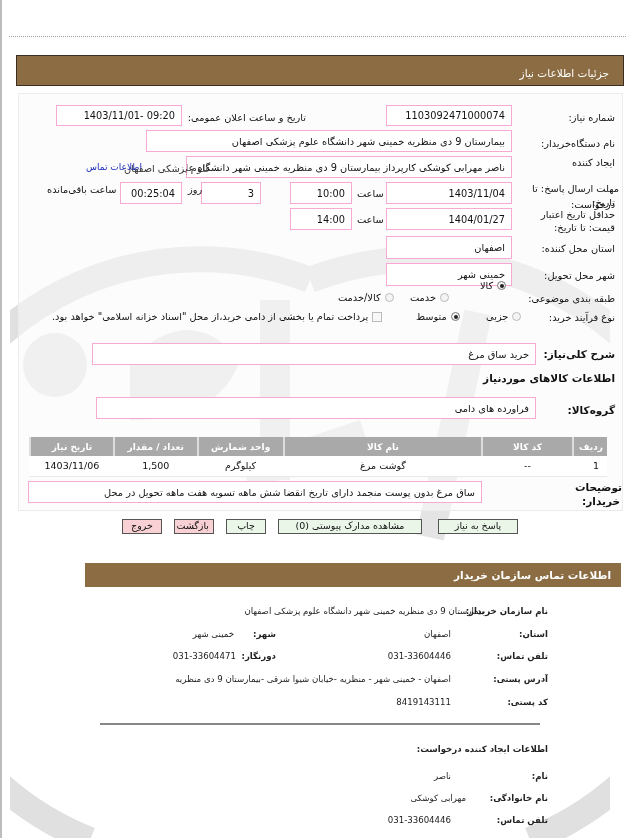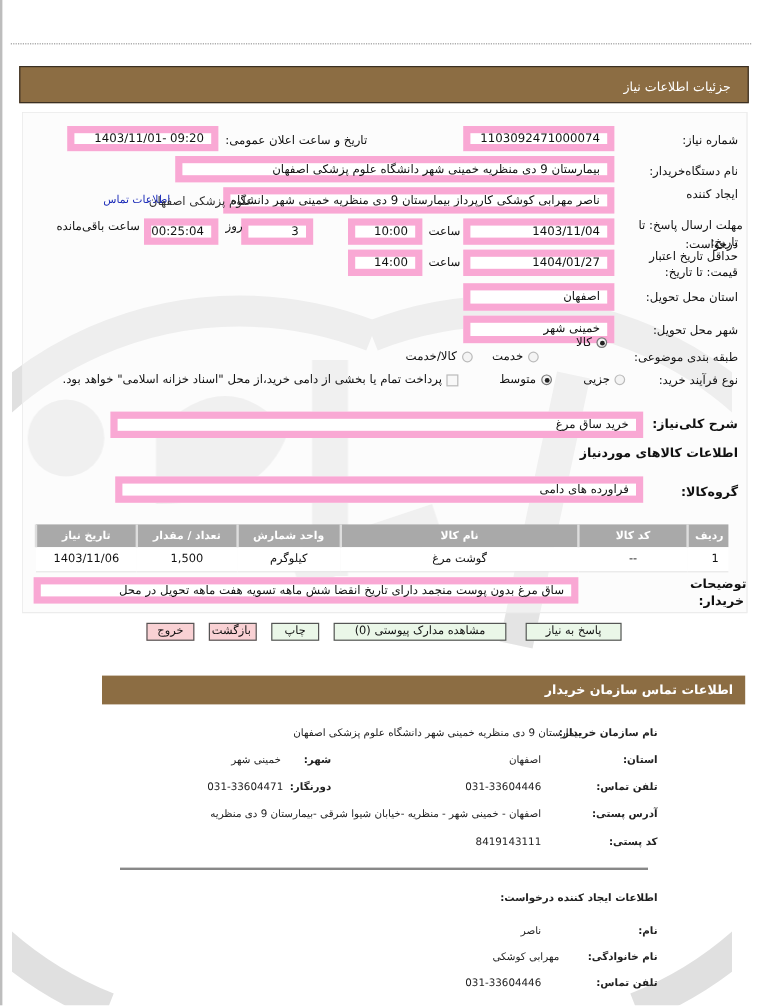--- a/index.html
+++ b/index.html
@@ -16,21 +16,21 @@
   .watermark { position: absolute; left: 10px; top: 240px; width: 600px; height: 598px; pointer-events: none; }
   .hdr-bar {
     position: absolute; background: #8c6d43; color: #fff; direction: rtl;
     border: 1px solid #3a2f22; font-size: 10.5px;
   }
   .hdr1 { left: 16px; top: 55px; width: 608px; height: 31px; padding: 11px 14px 0 0; }
   .hdr2 { left: 85px; top: 563px; width: 536px; height: 24px; padding: 6px 10px 0 0; border: none; font-weight: bold; }
   .panel { position: absolute; left: 18px; top: 93px; width: 605px; height: 418px; background: rgba(250,250,250,0.55); border: 1px solid #ececec; }
   .lbl { position: absolute; direction: rtl; text-align: right; font-size: 9.8px; color: #111; white-space: nowrap; }
   .box {
-    position: absolute; border: 6px solid #f9a8d4; background: #fff; direction: rtl;
+    position: absolute; border: 1px solid #f9a8d4; background: #fff; direction: rtl;
     font-size: 9.8px; padding: 0 6px; display: flex; align-items: center; white-space: nowrap; overflow: visible;
   }
   .box.ltr { direction: ltr; justify-content: flex-end; }
   .radio { display: inline-block; width: 9px; height: 9px; border-radius: 50%; border: 1px solid #bbb; background: #f4f4f4; vertical-align: middle; position: relative; }
   .radio.on::after { content: ""; position: absolute; left: 2px; top: 2px; width: 4px; height: 4px; border-radius: 50%; background: #222; }
   .radio.on { border-color: #777; }
   .chk { display: inline-block; width: 10px; height: 10px; border: 1px solid #bbb; background: #f8f8f8; vertical-align: middle; }
   .opt { position: absolute; direction: rtl; font-size: 9.8px; white-space: nowrap; display: flex; align-items: center; gap: 4px; }
   .bold { font-weight: bold; font-size: 10.5px; }
   table.items { position: absolute; left: 29px; top: 437px; width: 578px; border-collapse: collapse; direction: rtl; font-size: 9.5px; }
@@ -113,21 +113,21 @@
 <div class="lbl" style="right:19px; top:209px;">حداقل تاریخ اعتبار</div>
 <div class="lbl" style="right:19px; top:222px;">قیمت: تا تاریخ:</div>
 <div class="box ltr" style="left:386px; top:208px; width:126px; height:22px;">
     <span>1404/01/27</span>
   </div>
 <div class="lbl" style="left:357px; top:214px;">ساعت</div>
 <div class="box ltr" style="left:290px; top:208px; width:62px; height:22px;">
     <span>14:00</span>
   </div>
 
-<div class="lbl" style="right:19px; top:243px;">استان محل تحویل:</div>
+<div class="lbl" style="right:19px; top:243px;">استان محل کننده:</div>
 <div class="box" style="left:386px; top:236px; width:126px; height:23px;">
     <span>اصفهان</span>
   </div>
 <div class="lbl" style="right:19px; top:270px;">شهر محل تحویل:</div>
 <div class="box" style="left:386px; top:263px; width:126px; height:23px;">
     <span>خمینی شهر</span>
   </div>
 
 <div class="lbl" style="right:19px; top:293px;">طبقه بندی موضوعی:</div>
 <div class="opt" style="left:480px; top:280px;">

